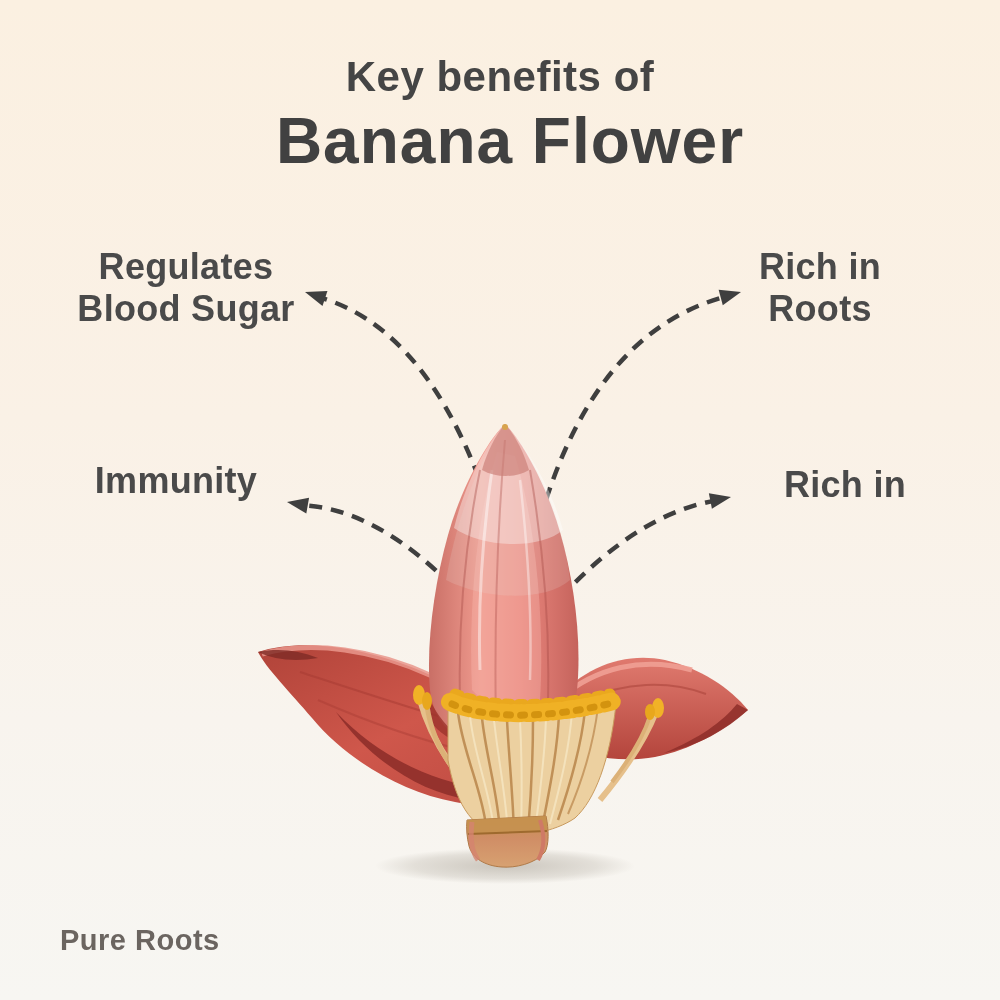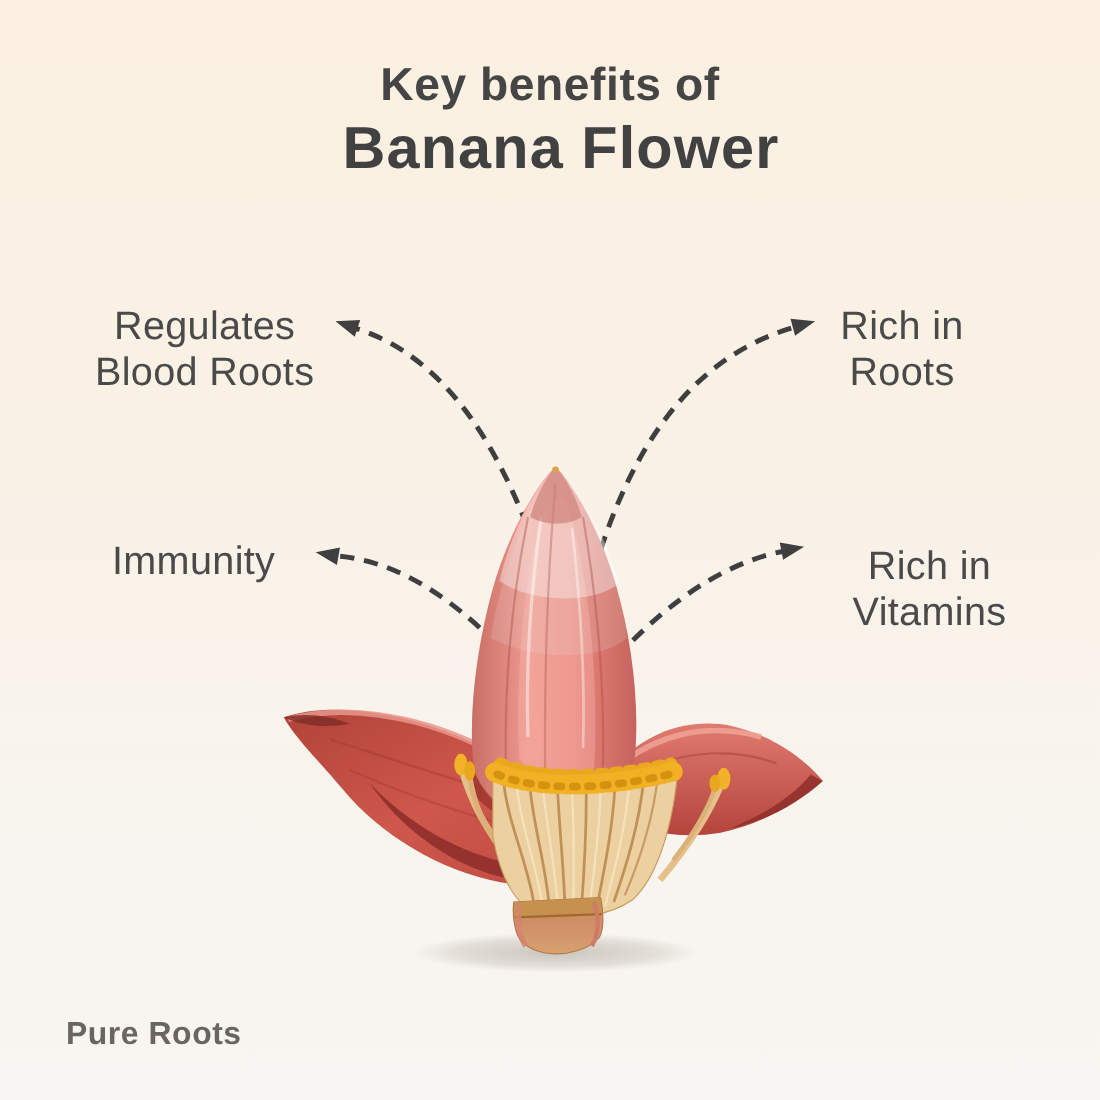--- a/index.html
+++ b/index.html
@@ -11,25 +11,25 @@
     font-family:"Liberation Sans", sans-serif;
     color:#494949;
   }
   .title-wrap{
     position:absolute;top:54px;left:0;width:1000px;text-align:center;
   }
   .title-line1{
     font-size:42px;font-weight:700;letter-spacing:.5px;color:#454545;line-height:1.1;
   }
   .title-line2{
-    font-size:54px;font-weight:700;letter-spacing:1px;color:#414141;line-height:1.1;margin-top:6px;padding-left:20px;
+    font-size:64px;font-weight:700;letter-spacing:1px;color:#414141;line-height:1.1;margin-top:6px;padding-left:20px;
   }
   .benefit{
-    position:absolute;text-align:center;font-size:36px;font-weight:400;
-    color:#4a4a4a;line-height:1.16;letter-spacing:.3px;margin-top:29px;
+    position:absolute;text-align:center;font-size:36px;font-weight:700;
+    color:#4a4a4a;line-height:1.16;letter-spacing:.3px;
   }
   .benefit.b-blood-sugar{top:246px;left:36px;width:300px;}
   .benefit.b-fiber{top:246px;left:710px;width:220px;}
   .benefit.b-immunity{top:460px;left:26px;width:300px;}
   .benefit.b-vitamins{top:464px;left:705px;width:280px;}
   .brand{
     position:absolute;top:924px;left:60px;
     font-size:29px;font-weight:700;letter-spacing:.5px;color:#6b6560;
   }
   svg.layer{position:absolute;top:0;left:0;width:1000px;height:1000px;}
@@ -196,32 +196,31 @@
     </g>
   </svg>
 
   <div class="title-wrap">
     <div class="title-line1">Key benefits of</div>
     <div class="title-line2">Banana Flower</div>
   </div>
 
   <div class="benefit b-blood-sugar">
     <div>Regulates</div>
-    <div>Blood Roots</div>
+    <div>Blood Sugar</div>
   </div>
 
   <div class="benefit b-fiber">
     <div>Rich in</div>
     <div>Roots</div>
   </div>
 
   <div class="benefit b-immunity">
     <div>Immunity</div>
   </div>
 
   <div class="benefit b-vitamins">
     <div>Rich in</div>
-    <div>Vitamins</div>
   </div>
 
   <div class="brand">Pure Roots</div>
 
 </div>
 
 </body></html>

